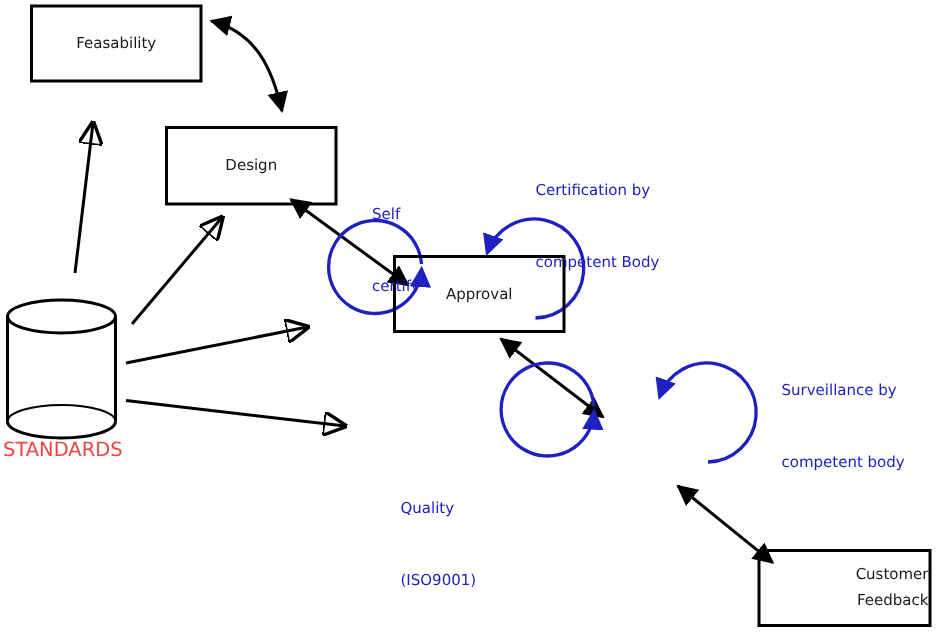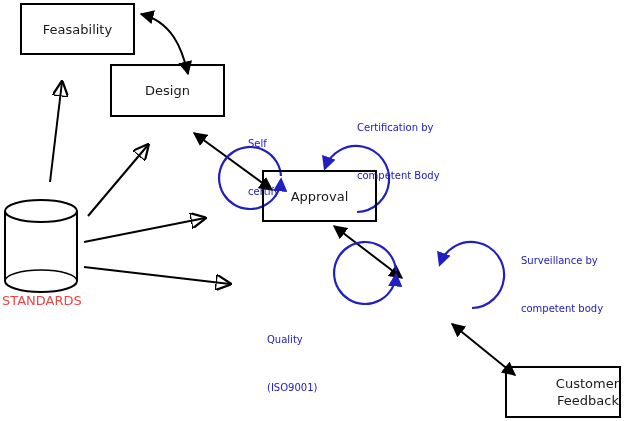--- a/index.html
+++ b/index.html
@@ -27,21 +27,21 @@
   .node-box {
     position: absolute;
     box-sizing: border-box;
     border: 2px solid #000000;
     background: transparent;
     display: flex;
     align-items: center;
     justify-content: center;
     text-align: center;
     color: #1a1a1a;
-    font-size: 13px;
+    font-size: 10px;
     line-height: 17px;
     font-family: "DejaVu Sans", sans-serif;
   }
   .store-label {
     position: absolute;
     color: #ef4444;
     font-size: 13px;
     font-family: "DejaVu Sans", sans-serif;
     white-space: nowrap;
   }
@@ -102,21 +102,21 @@
 
     <path d="M 396 271 A 31 31 0 1 0 396 275" stroke="#2020c0" stroke-width="2.2" fill="none" marker-end="url(#arrow-blue)"></path>
 
     <path d="M 472 308 A 33 33 0 1 0 440 264" stroke="#2020c0" stroke-width="2.2" fill="none" marker-end="url(#arrow-blue)"></path>
   </svg>
 
   <div class="node-box" style="left:20px; top:3px; width:115px; height:52px;">
     <span>Feasability</span>
   </div>
 
-  <div class="node-box" style="left:110px; top:64px; width:115px; height:53px;">
+  <div class="node-box" style="left:110px; top:84px; width:115px; height:53px;">
     <span>Design</span>
   </div>
 
   <div class="node-box" style="left:262px; top:170px; width:115px; height:52px;">
     <span>Approval</span>
   </div>
 
 
   <div class="node-box" style="left:505px; top:366px; width:116px; height:52px; flex-direction:column;align-items:flex-end;">
     <span>Customer</span>

